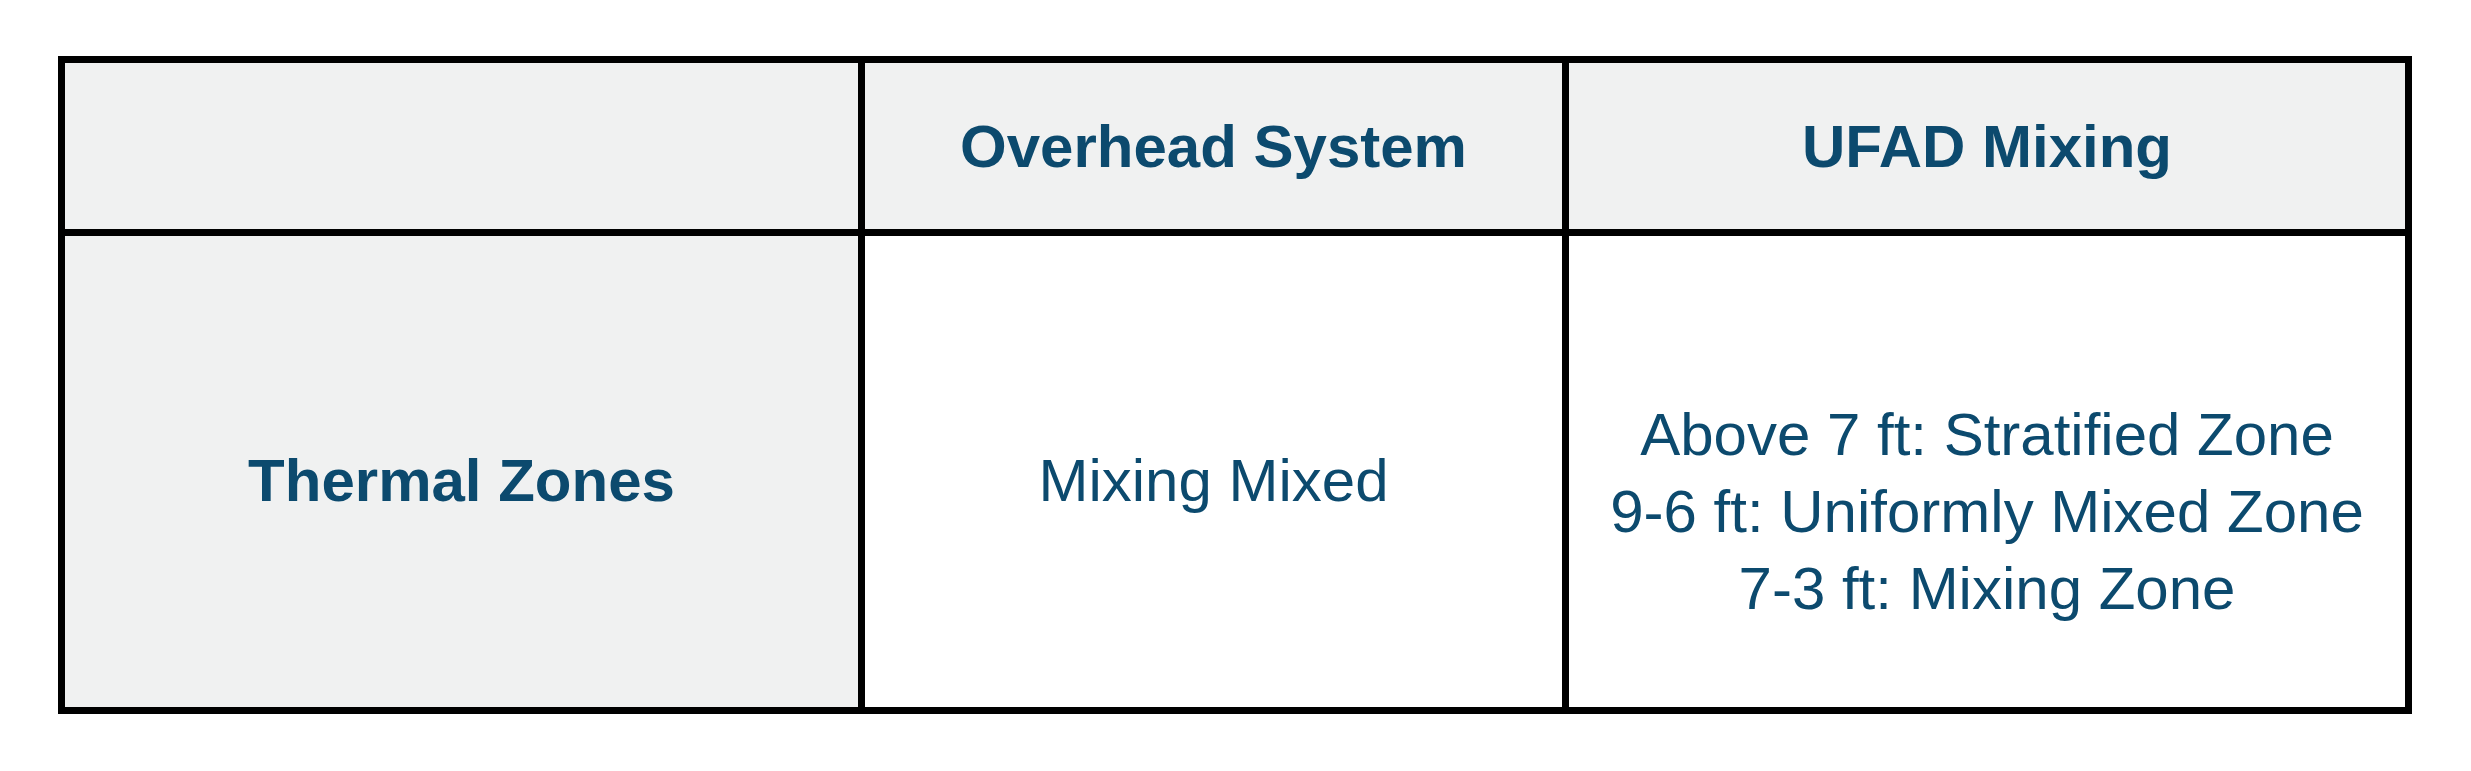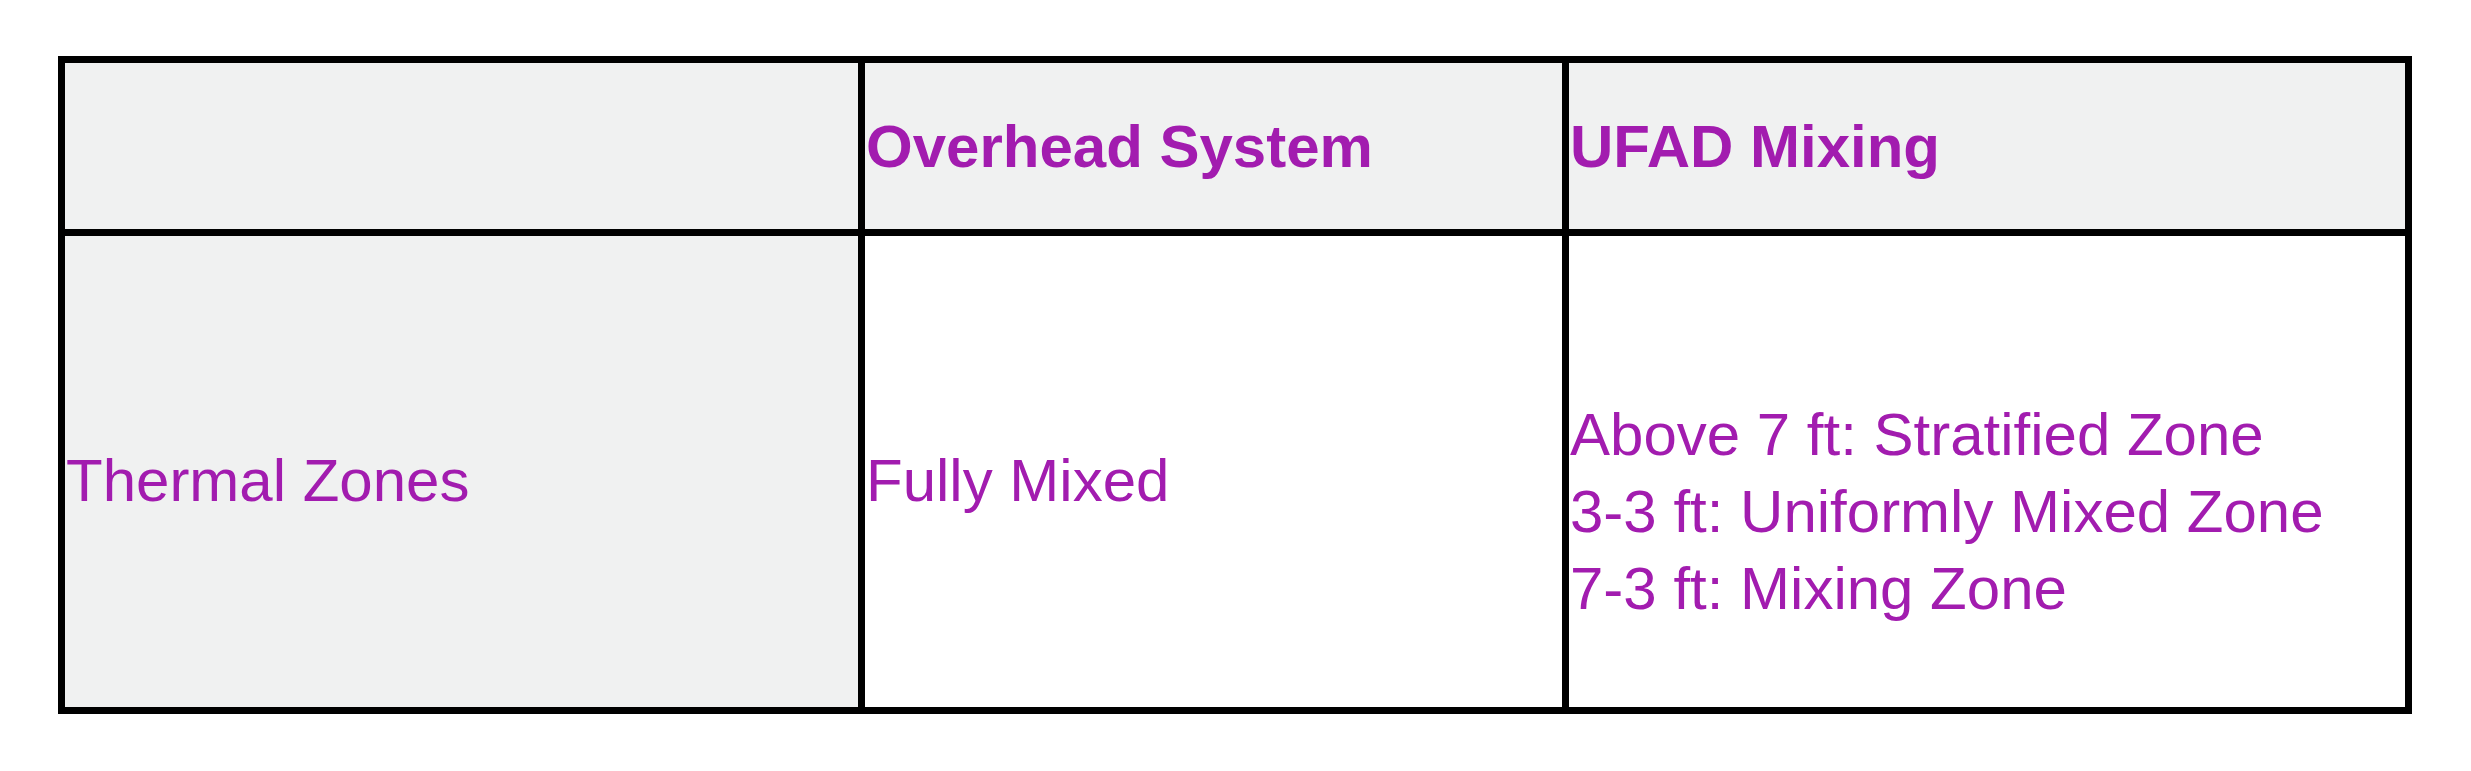--- a/index.html
+++ b/index.html
@@ -18,38 +18,39 @@
     position: absolute;
     left: 58px;
     top: 56px;
     width: 2347px;
     height: 649px;
     border-collapse: collapse;
     table-layout: fixed;
   }
   .doc-table td {
     border: 7px solid #000000;
+    text-align: center;
     vertical-align: middle;
     font-family: "Liberation Sans", "DejaVu Sans", sans-serif;
     font-size: 60px;
     line-height: 77px;
-    color: #a21caf;
+    color: #0c4a6e;
     overflow: hidden;
   }
   .doc-table tr.header-row td {
     height: 164px;
     background: #f0f1f1;
     font-weight: bold;
   }
   .doc-table tr.body-row {
     height: 478px;
   }
   .doc-table td.rowlabel {
     background: #f0f1f1;
-    font-weight: normal;
+    font-weight: bold;
     padding-top: 18px;
   }
   .doc-table td.val {
     background: #ffffff;
     font-weight: normal;
   }
   .doc-table td.val-single {
     padding-top: 18px;
   }
   .doc-table td.val-multi {
@@ -79,23 +80,23 @@
         </td>
         <td>
           <span class="line">UFAD Mixing</span>
         </td>
       </tr>
       <tr class="body-row">
         <td class="rowlabel">
           <span class="line">Thermal Zones</span>
         </td>
         <td class="val val-single">
-          <span class="line">Fully Mixed</span>
+          <span class="line">Mixing Mixed</span>
         </td>
         <td class="val val-multi">
           <div class="line">Above 7 ft: Stratified Zone</div>
-          <div class="line">3-3 ft: Uniformly Mixed Zone</div>
+          <div class="line">9-6 ft: Uniformly Mixed Zone</div>
           <div class="line">7-3 ft: Mixing Zone</div>
         </td>
       </tr>
     </tbody>
   </table>
 </div>
 
 </body></html>

